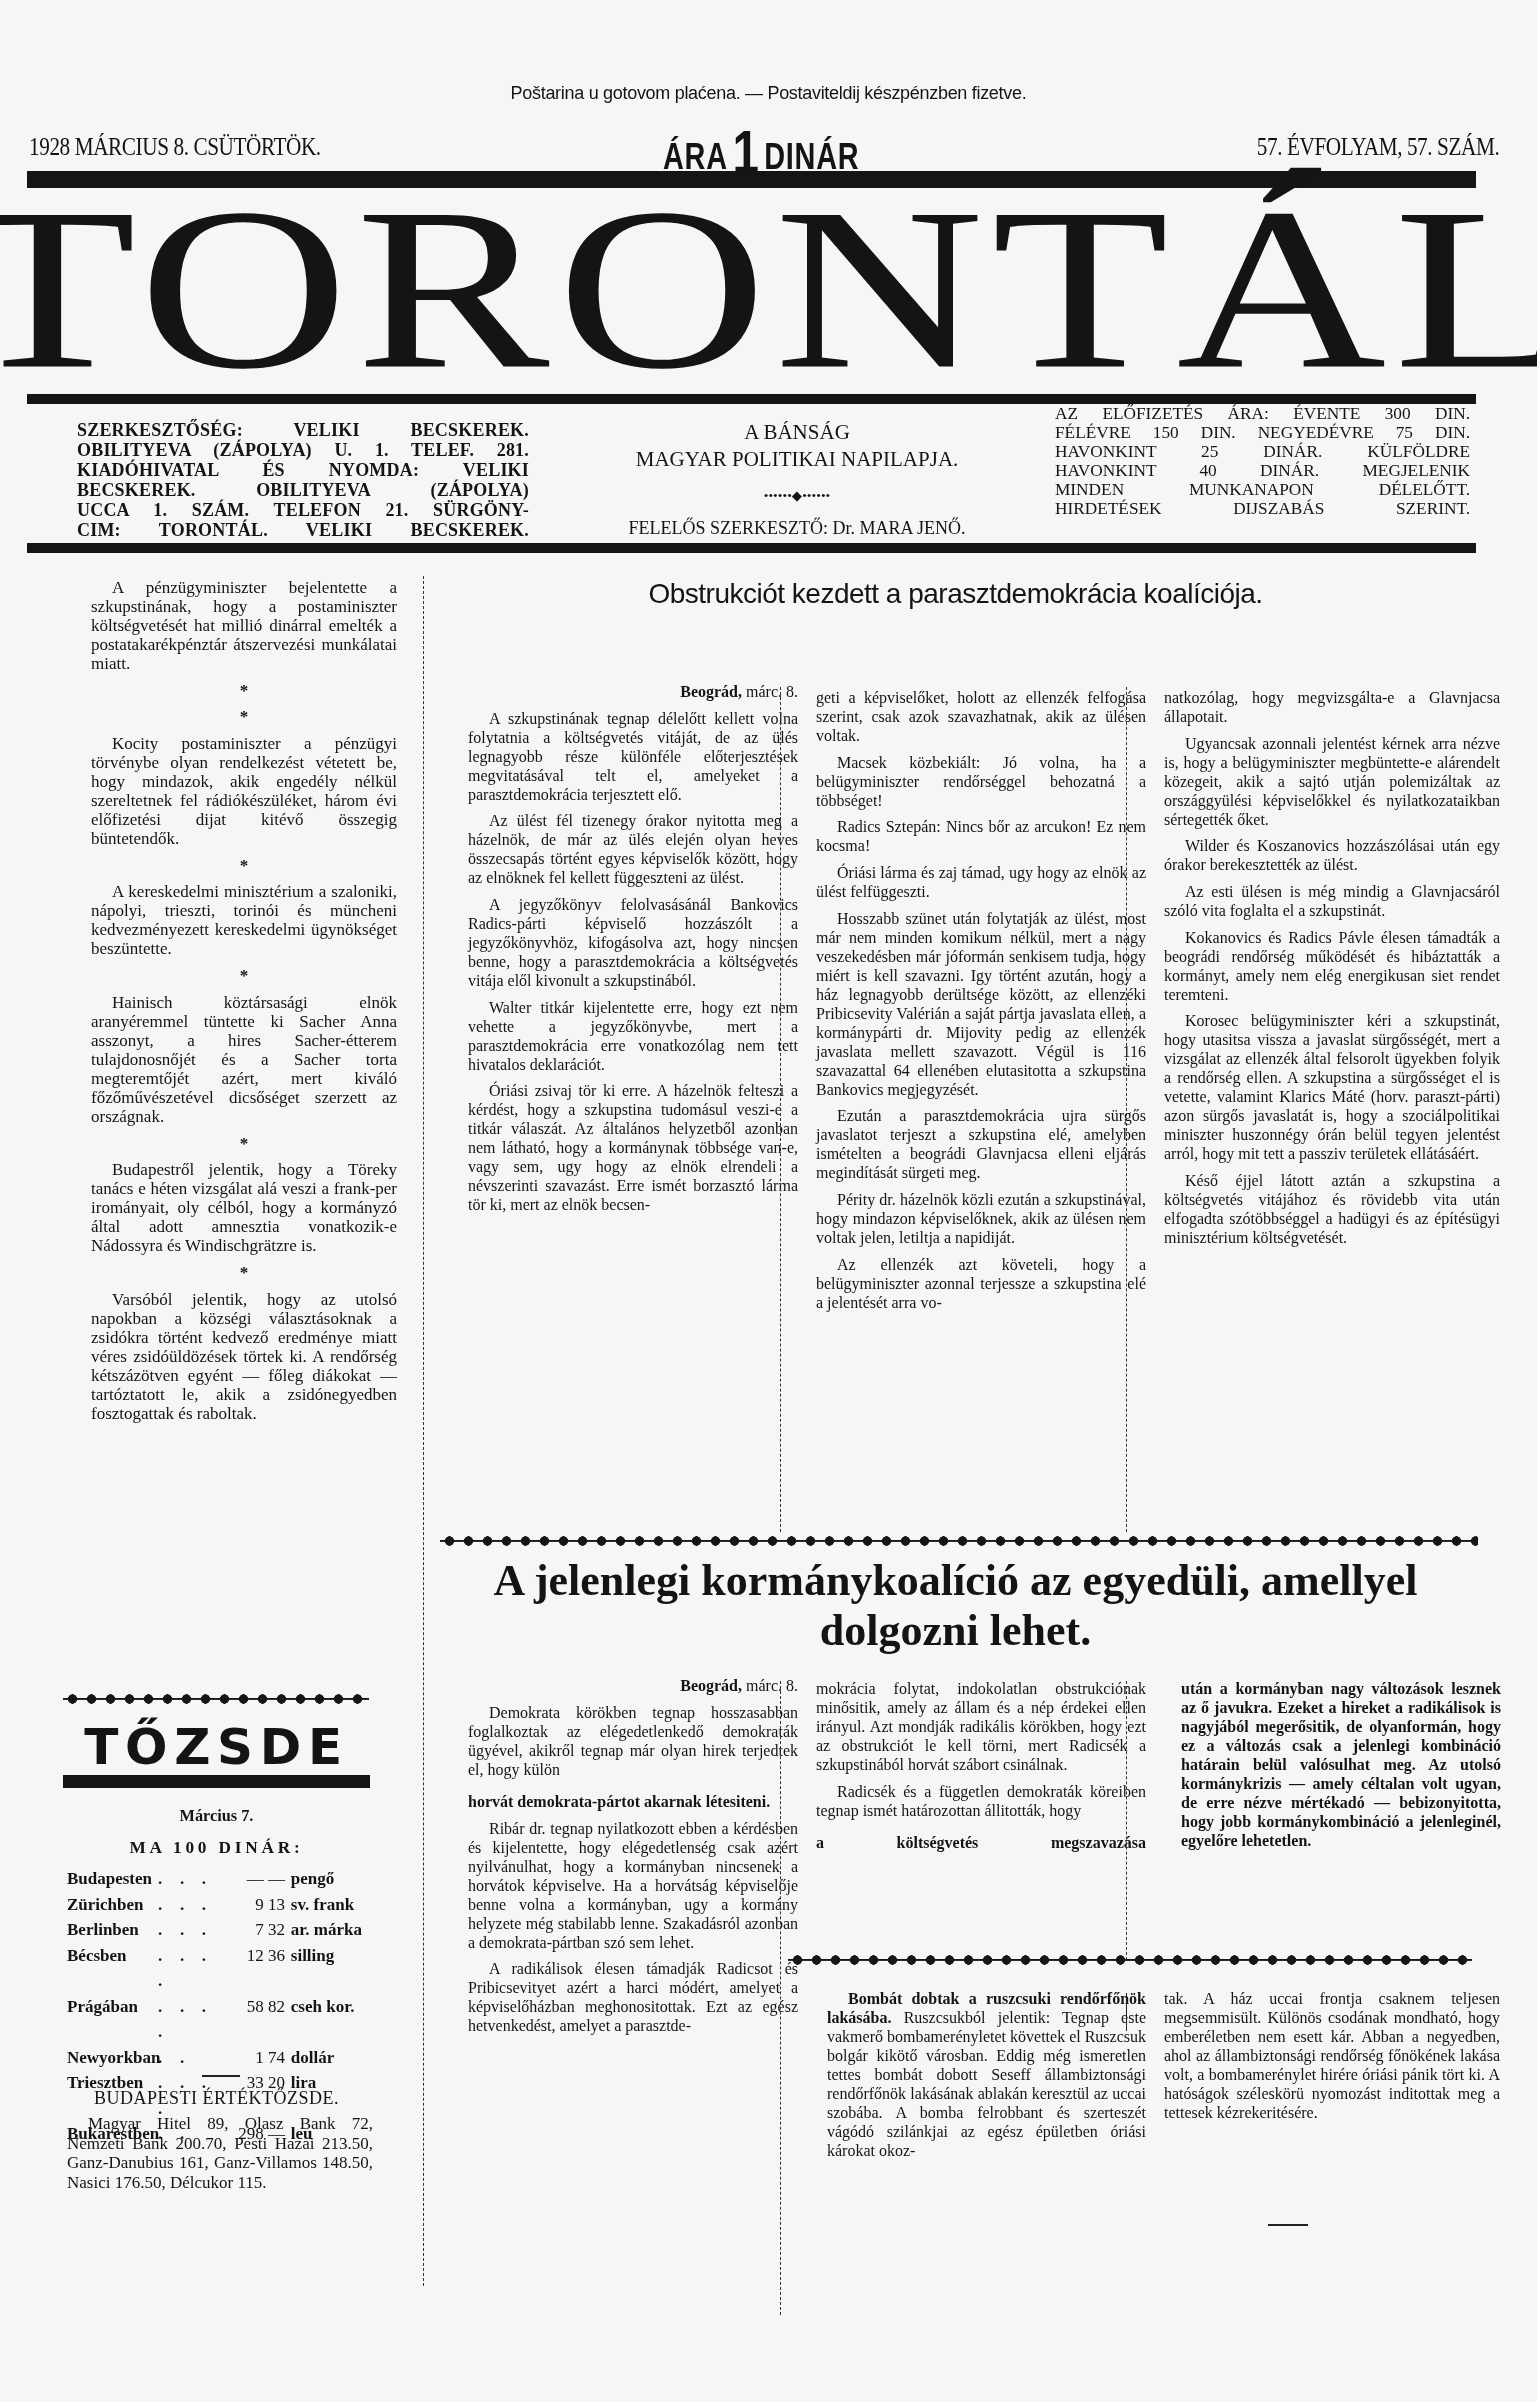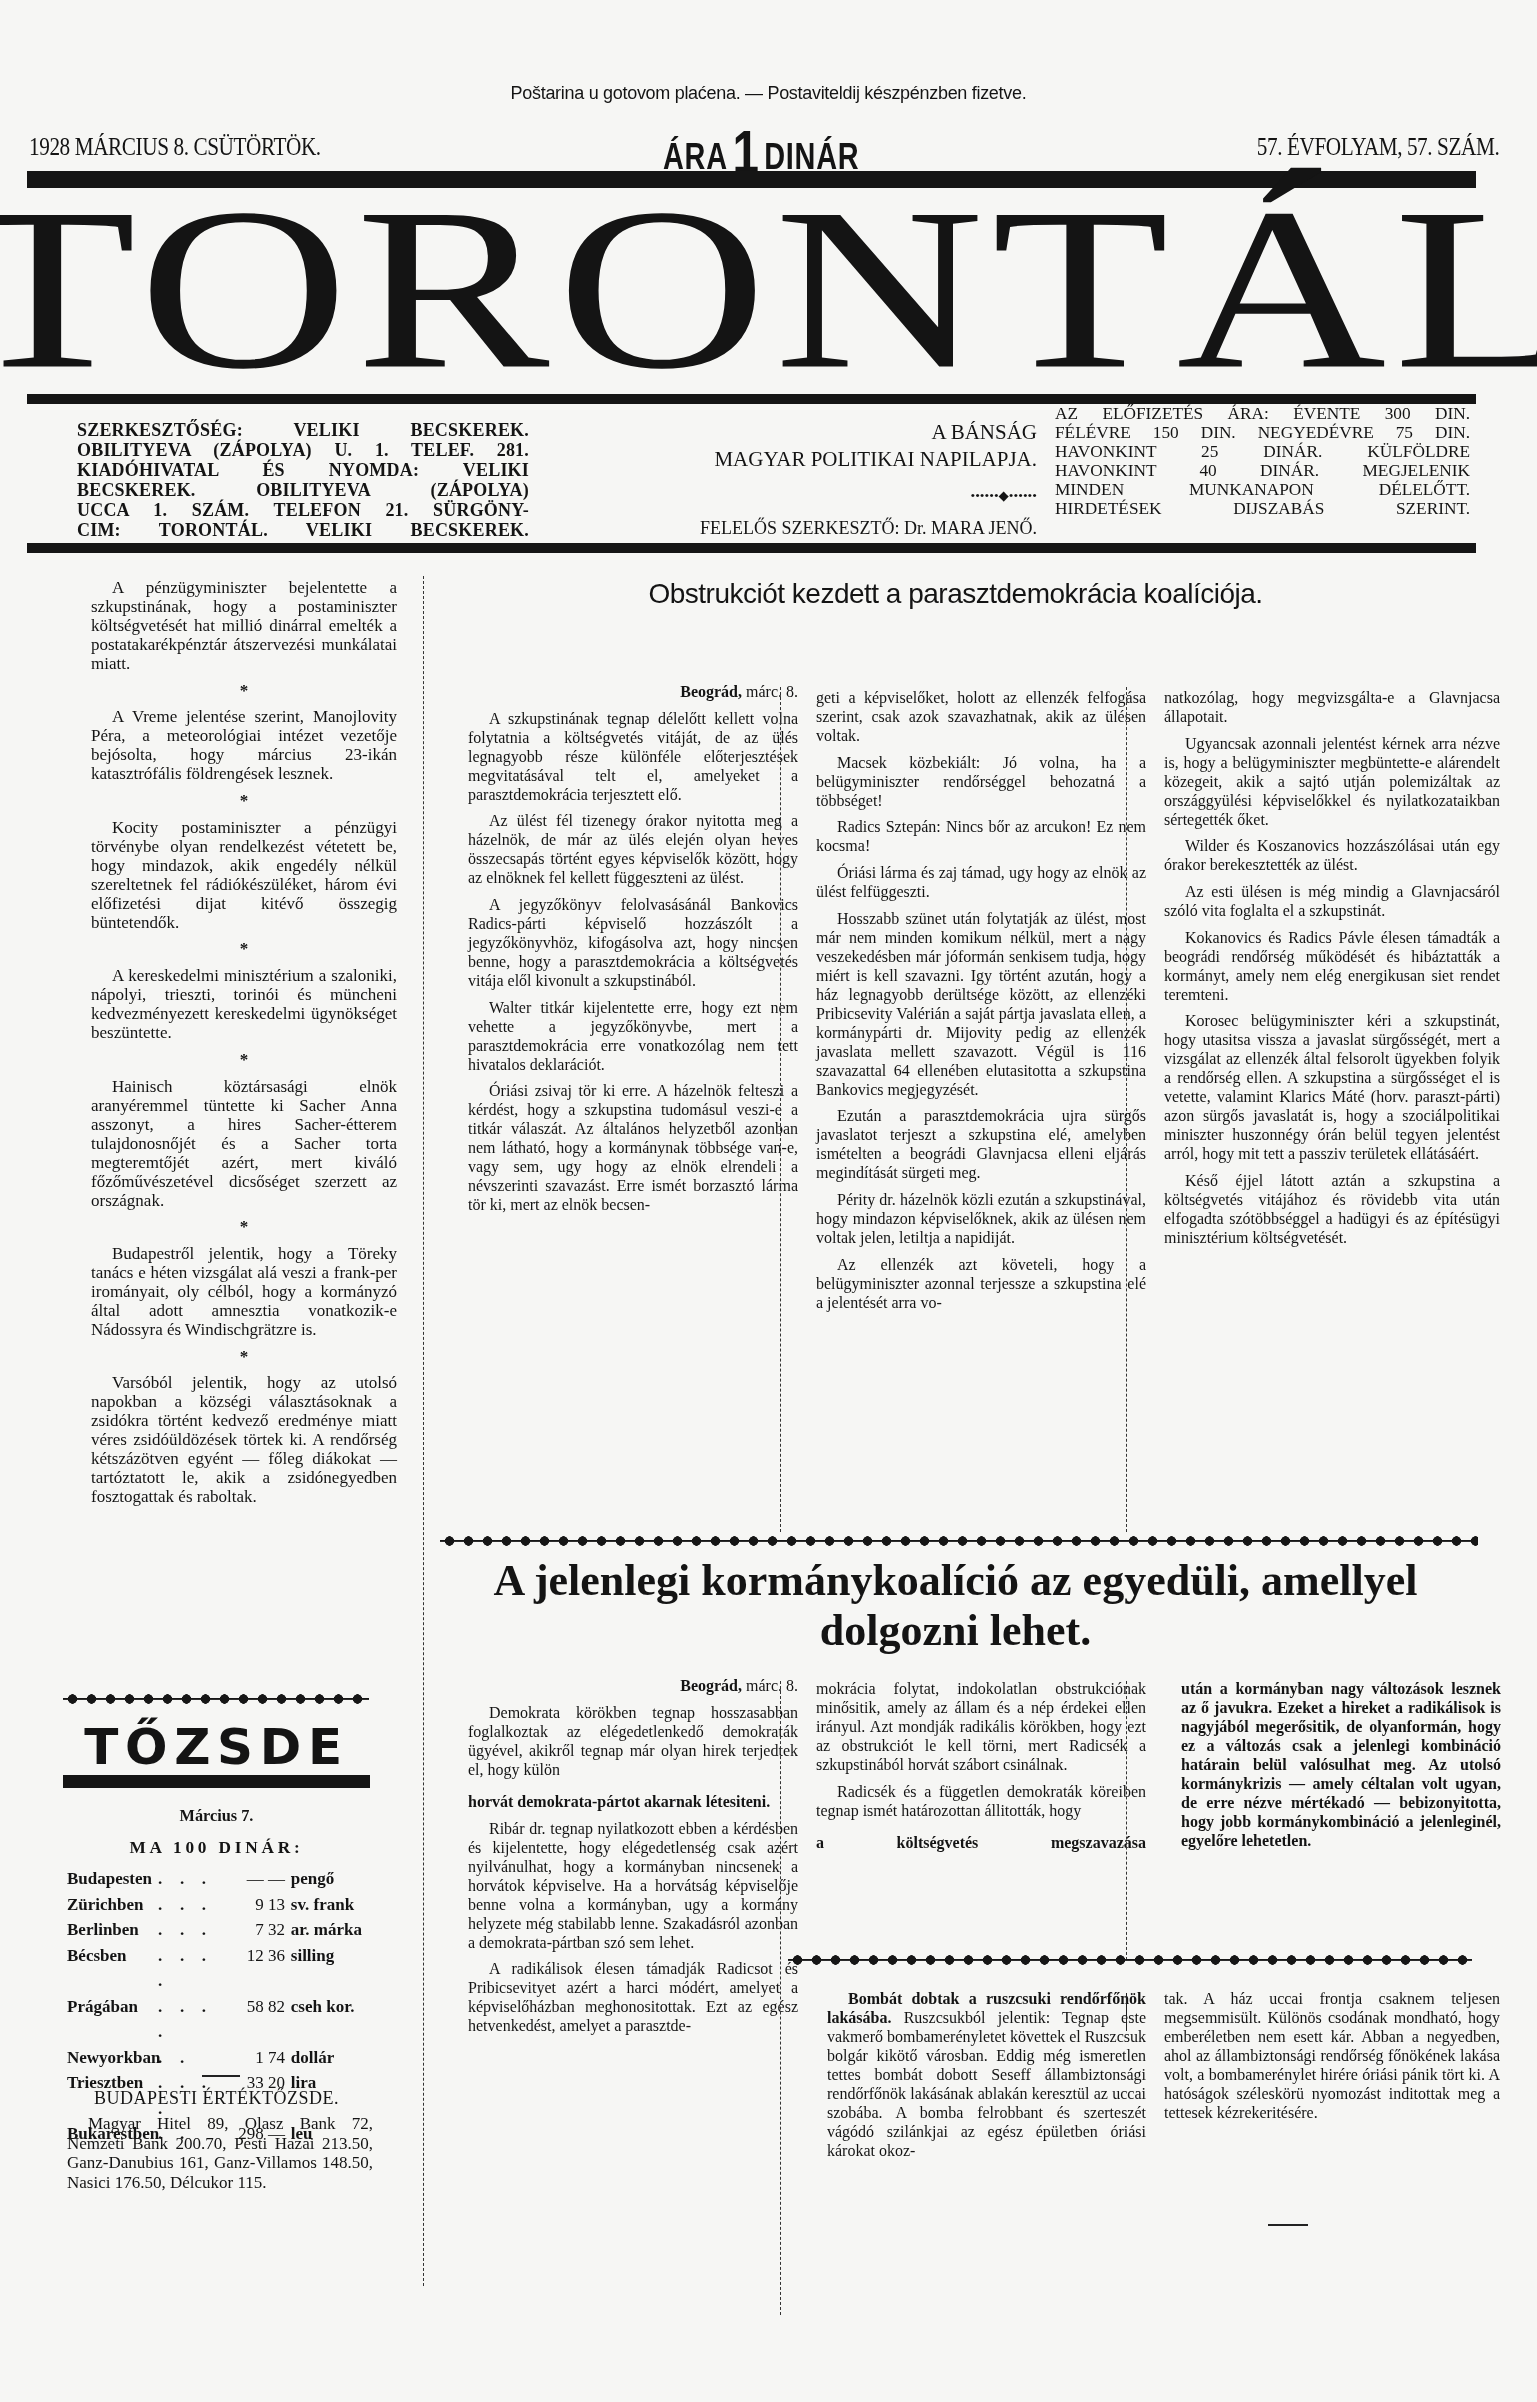--- a/index.html
+++ b/index.html
@@ -15,21 +15,21 @@
   .issue { right: 38px; transform-origin: right center; }
   .price { left: 663px; top: 117px; font-family: "Liberation Sans", sans-serif; font-weight: bold; font-size: 37px; transform: scaleX(0.78); transform-origin: left center; letter-spacing: 1px; }
   .price .big { font-size: 61px; vertical-align: -3.8px; margin: 0 5.8px; }
   .thickbar { height: 17.3px; background: #151515; }
   .bar1 { left: 27px; top: 171px; width: 1449px; }
   .mast { left: 96px; top: 188px; width: 1345px; height: 202px; text-align: center; font-size: 227px; line-height: 202px; letter-spacing: 5.8px; font-family: "Liberation Serif", serif; transform: scaleY(1.02); }
   .mast span { display: inline-block; transform: scaleX(1.28); }
   .bar2 { left: 27px; top: 394px; width: 1449px; height: 9.6px; }
   .addr { left: 77px; top: 420px; width: 452px; font-weight: bold; font-size: 18px; line-height: 20px; text-align: justify; text-align-last: justify; letter-spacing: 0.2px; }
   .addr div { text-align: justify; text-align-last: justify; }
-  .mid { left: 557px; top: 419px; width: 480px; text-align: right; font-size: 21px; line-height: 27px; }
+  .mid { left: 557px; top: 419px; width: 480px; text-align: center; font-size: 21px; line-height: 27px; }
   .mid .orn { font-size: 13.4px; line-height: 29px; margin: 7.7px 0 5.8px; }
   .mid .editor { font-size: 18px; }
   .subs { left: 1055px; top: 404px; width: 415px; font-size: 17.3px; line-height: 19px; }
   .subs div { text-align: justify; text-align-last: justify; }
   .bar3 { left: 27px; top: 543px; width: 1449px; height: 9.6px; }
   .col { font-size: 16px; line-height: 19px; text-align: justify; hyphens: manual; margin-left: 28px; }
   .col p { margin: 0 0 7.7px; text-indent: 21px; }
   .col .star { text-align: center; text-indent: 0; margin: 1.9px 0 7.7px; font-weight: bold; }
   .leftcol { left: 63px; top: 578px; width: 306px; font-size: 17px; line-height: 19px; }
   .vrule { width: 0; border-left: 1.4px dashed #333; }
@@ -89,21 +89,20 @@
   <div>HAVONKINT 25 DINÁR. KÜLFÖLDRE</div>
   <div>HAVONKINT 40 DINÁR. MEGJELENIK</div>
   <div>MINDEN MUNKANAPON DÉLELŐTT.</div>
   <div>HIRDETÉSEK DIJSZABÁS SZERINT.</div>
 </div>
 <div class="abs thickbar bar3"></div>
 
 <div class="abs col leftcol">
   <p>A pénzügyminiszter bejelentette a szkupstinának, hogy a postaminiszter költségvetését hat millió dinárral emelték a postatakarékpénztár átszervezési munkálatai miatt.</p>
   <p class="star">*</p>
-  <p>A Vreme jelentése szerint, Manojlovity Péra, a meteorológiai intézet vezetője bejósolta, hogy március 23-ikán katasztrófális földrengések lesznek.</p>
   <p class="star">*</p>
   <p>Kocity postaminiszter a pénzügyi törvénybe olyan rendelkezést vétetett be, hogy mindazok, akik engedély nélkül szereltetnek fel rádiókészüléket, három évi előfizetési dijat kitévő összegig büntetendők.</p>
   <p class="star">*</p>
   <p>A kereskedelmi minisztérium a szaloniki, nápolyi, trieszti, torinói és müncheni kedvezményezett kereskedelmi ügynökséget beszüntette.</p>
   <p class="star">*</p>
   <p>Hainisch köztársasági elnök aranyéremmel tüntette ki Sacher Anna asszonyt, a hires Sacher-étterem tulajdonosnőjét és a Sacher torta megteremtőjét azért, mert kiváló főzőművészetével dicsőséget szerzett az országnak.</p>
   <p class="star">*</p>
   <p>Budapestről jelentik, hogy a Töreky tanács e héten vizsgálat alá veszi a frank-per irományait, oly célból, hogy a kormányzó által adott amnesztia vonatkozik-e Nádossyra és Windischgrätzre is.</p>
   <p class="star">*</p>
   <p>Varsóból jelentik, hogy az utolsó napokban a községi választásoknak a zsidókra történt kedvező eredménye miatt véres zsidóüldözések törtek ki. A rendőrség kétszázötven egyént — főleg diákokat — tartóztatott le, akik a zsidónegyedben fosztogattak és raboltak.</p>

